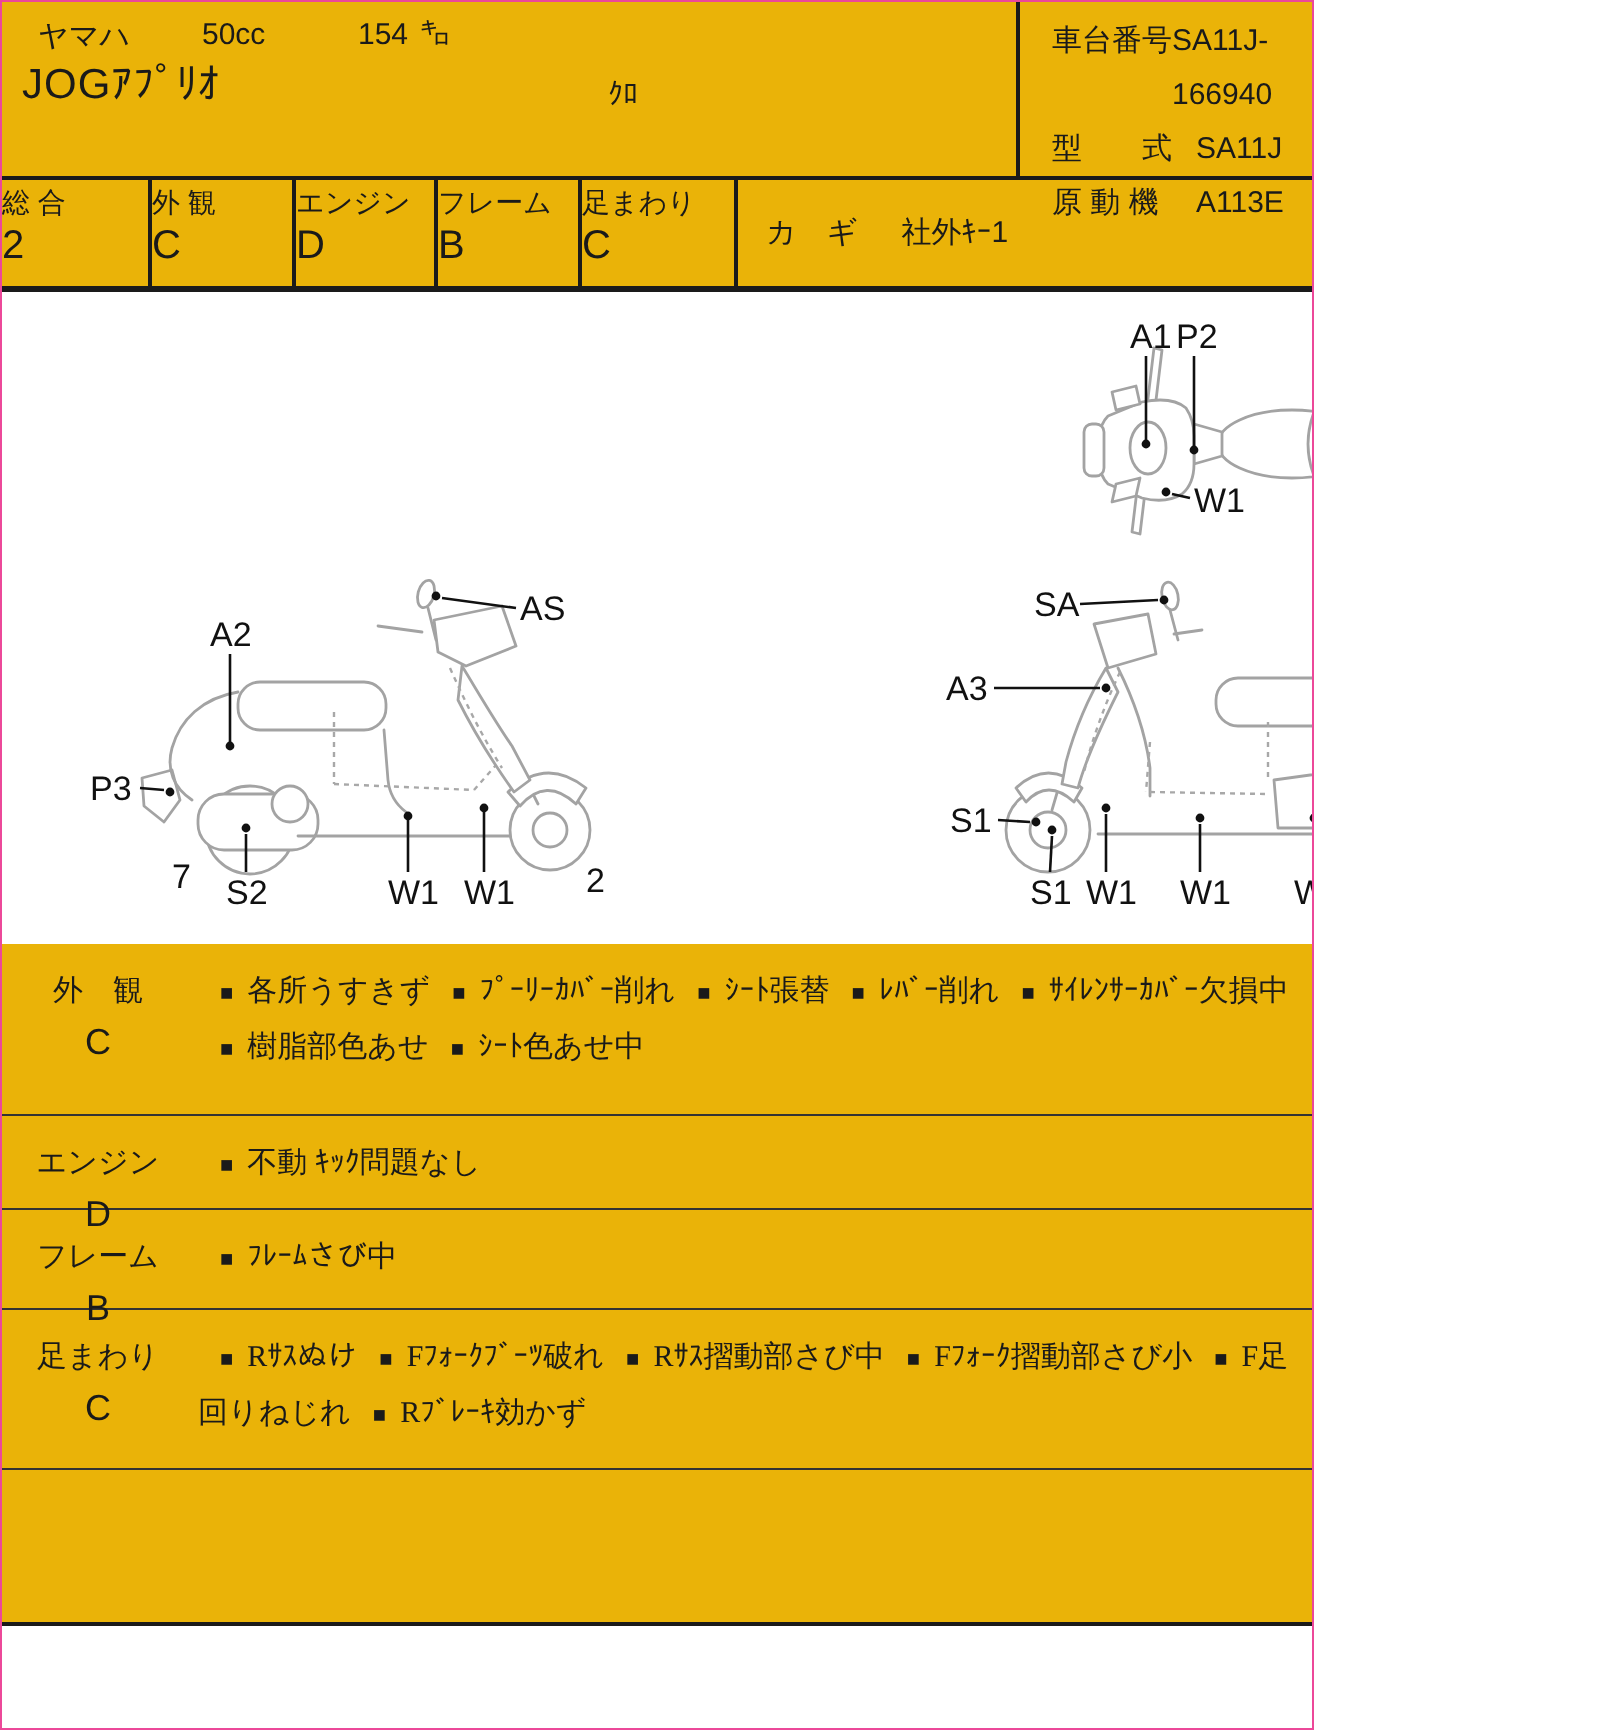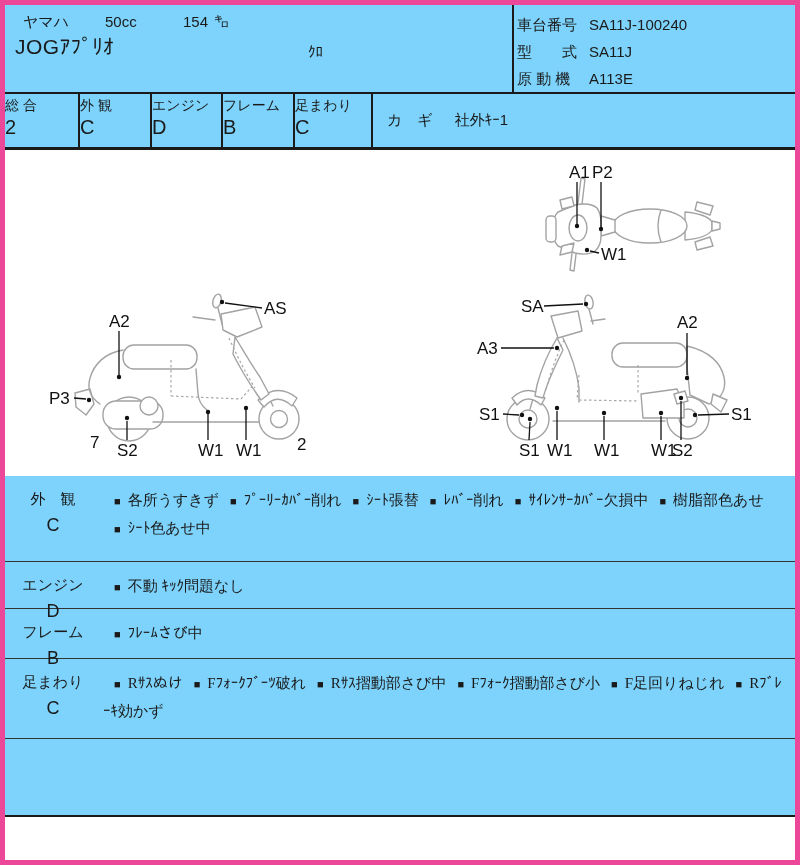--- a/index.html
+++ b/index.html
@@ -1,29 +1,29 @@
 <!DOCTYPE html>
 <html><head>
 <meta charset="utf-8">
 <style>
   * { margin:0; padding:0; box-sizing:border-box; }
   html,body { background:#fff; }
   body { font-family:"Liberation Sans","DejaVu Sans",sans-serif; color:#1a1a1a; }
-  .sheet { position:relative; width:800px; height:865px; border:5px solid #ec4899; background:#7dd3fc; overflow:hidden; }
+  .sheet { position:relative; width:657px; height:865px; border:1px solid #ec4899; background:#eab308; overflow:hidden; }
 
   
   .header { position:relative; height:87px; width:100%; }
   .header-left { position:absolute; left:0; top:0; width:507px; height:100%; }
   .h-maker   { position:absolute; left:18px;  top:8px;  font-size:15px; }
   .h-cc      { position:absolute; left:100px; top:8px;  font-size:15px; }
   .h-mileage { position:absolute; left:178px; top:8px;  font-size:15px; }
   .h-unit    { margin-left:6px; }
   .h-color   { position:absolute; left:303px; top:6px;  font-size:15px;margin-top:32px; }
   .h-model   { position:absolute; left:10px;  top:30px; font-size:21px; letter-spacing:0.5px; }
-  .header-right { position:absolute; left:507px; top:0; right:0; height:100%; border-left:2px solid #1a1a1a; padding:6px 0 0 3px; }
+  .header-right { position:absolute; left:507px; top:0; right:0; height:100%; border-left:2px solid #1a1a1a; padding:6px 0 0 16px; }
   .hr-row { display:flex; font-size:15px; line-height:27px; }
   .hr-label { width:72px; white-space:pre; }
   .hr-value { }
 
   
   .ratings { display:flex; height:58px; border-top:2px solid #1a1a1a; border-bottom:3px solid #1a1a1a; }
   .rating-cell { display:flex; flex-direction:column; align-items:flex-start; border-right:2px solid #1a1a1a; padding-top:3px; }
   .rc-0{width:75px;} .rc-1{width:72px;} .rc-2{width:71px;} .rc-3{width:72px;} .rc-4{width:78px;}
   .rating-label { font-size:14px; white-space:pre; }
   .rating-grade { font-size:20px; margin-top:1px; }
@@ -73,21 +73,21 @@
     <div class="header-left">
       <span class="h-maker">ヤマハ</span>
       <span class="h-cc">50cc</span>
       <span class="h-mileage"><span>154</span><span class="h-unit">㌔</span></span>
       <span class="h-color">ｸﾛ</span>
       <div class="h-model">JOGｱﾌﾟﾘｵ</div>
     </div>
     <div class="header-right">
       <div class="hr-row">
         <span class="hr-label">車台番号</span>
-        <span class="hr-value">SA11J-100240</span>
+        <span class="hr-value">SA11J-166940</span>
       </div>
       <div class="hr-row">
         <span class="hr-label">型　　式</span>
         <span class="hr-value">SA11J</span>
       </div>
       <div class="hr-row">
         <span class="hr-label">原 動 機</span>
         <span class="hr-value">A113E</span>
       </div>
     </div>

